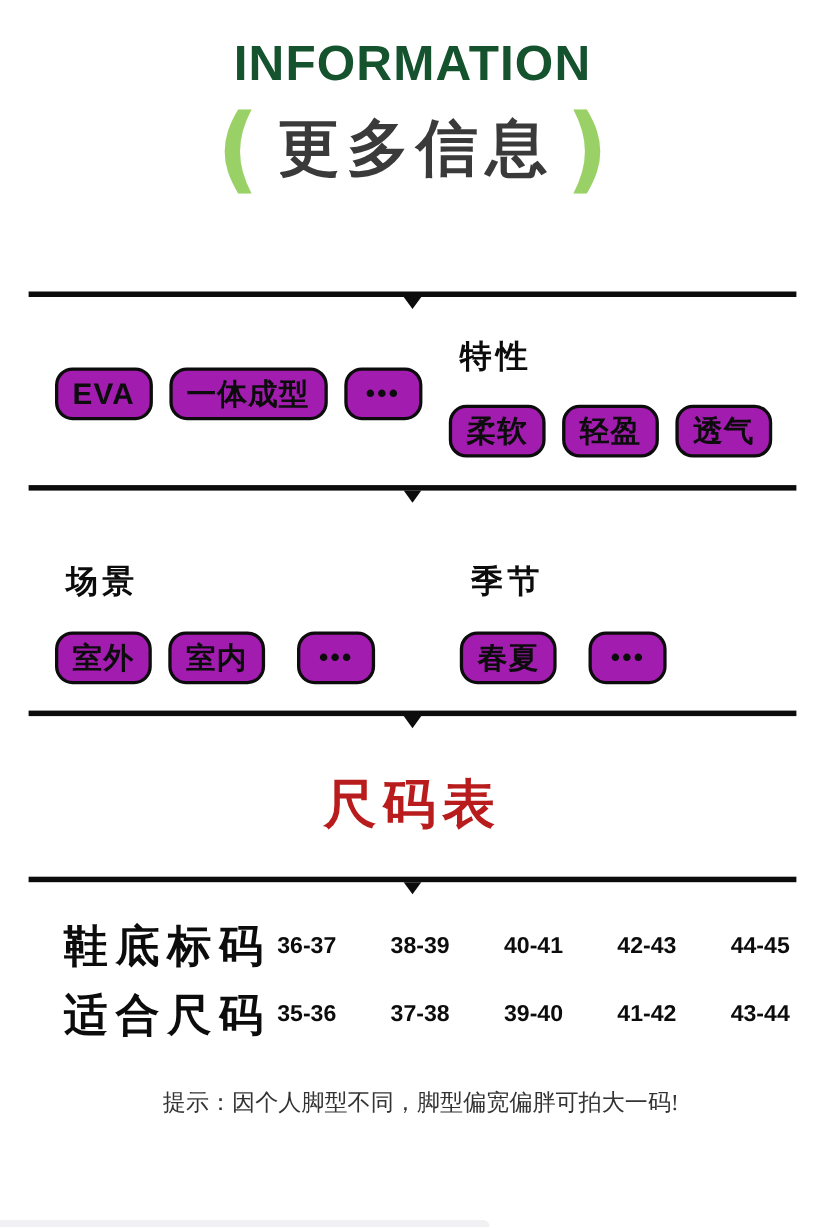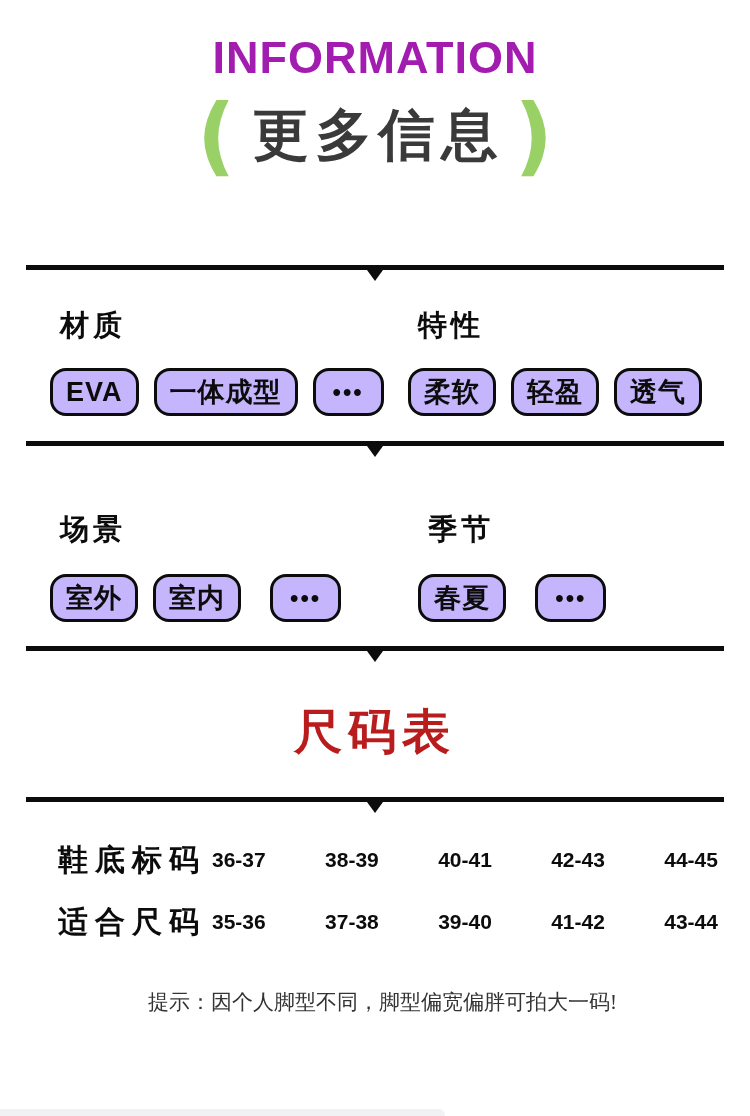--- a/index.html
+++ b/index.html
@@ -15,21 +15,21 @@
     overflow: hidden;
     color: #0c0c0c;
   }
 
   
   header { padding-top: 34px; text-align: center; }
   .page-title {
     font-size: 45px;
     font-weight: 700;
     letter-spacing: 1px;
-    color: #a21caf;
+    color: #14532d;
     line-height: 1.05;
   }
   .subtitle-row {
     margin-top: 12px;
     height: 84px;
     display: flex;
     align-items: center;
     justify-content: center;
   }
   .paren {
@@ -101,21 +101,21 @@
     justify-content: center;
     height: 48px;
     padding: 0 13px;
     border: 3px solid #0c0c0c;
     border-radius: 16px;
     font-size: 27px;
     font-weight: 700;
     letter-spacing: 1px;
     color: #0c0c0c;
     white-space: nowrap;
-    background: #c4b5fd;
+    background: #a21caf;
   }
   .pill-dots {
     padding: 0 17px;
     font-size: 24px;
     letter-spacing: 2px;
   }
 
   
   .size-title {
     margin-top: 52px;
@@ -128,21 +128,21 @@
   }
   .size-table { margin-top: 40px; }
   .size-row {
     display: flex;
     align-items: center;
     padding: 0 32px 0 58px;
     height: 36px;
   }
   .size-row + .size-row { margin-top: 26px; }
   .row-label {
-    font-size: 30px;
+    font-size: 40px;
     font-weight: 700;
     letter-spacing: 7px;
     white-space: nowrap;
     margin-right: 6px;
   }
   .row-values {
     flex: 1;
     display: flex;
     justify-content: space-between;
     align-items: center;
@@ -185,21 +185,20 @@
       <span class="paren">(</span>
       <span class="subtitle-text">更多信息</span>
       <span class="paren">)</span>
     </div>
   </header>
 
   <div class="divider d1"></div>
 
   <section class="attr-section sec1">
     <div class="group group-left">
-      <div class="group-label">材质</div>
       <div class="pill-row">
         <span class="pill">EVA</span>
         <span class="pill">一体成型</span>
         <span class="pill pill-dots">•••</span>
       </div>
     </div>
     <div class="group group-right">
       <div class="group-label">特性</div>
       <div class="pill-row">
         <span class="pill">柔软</span>

